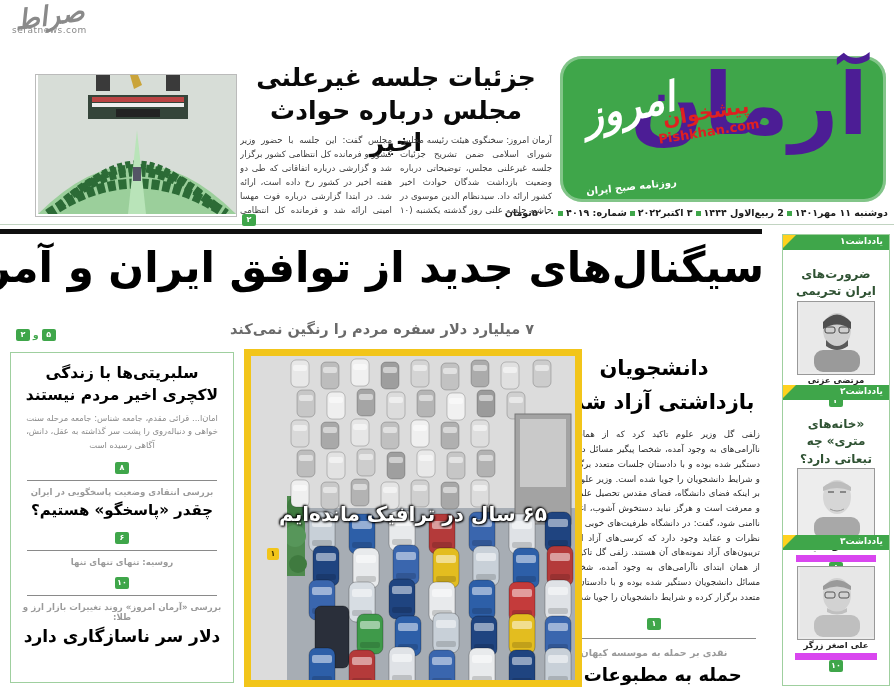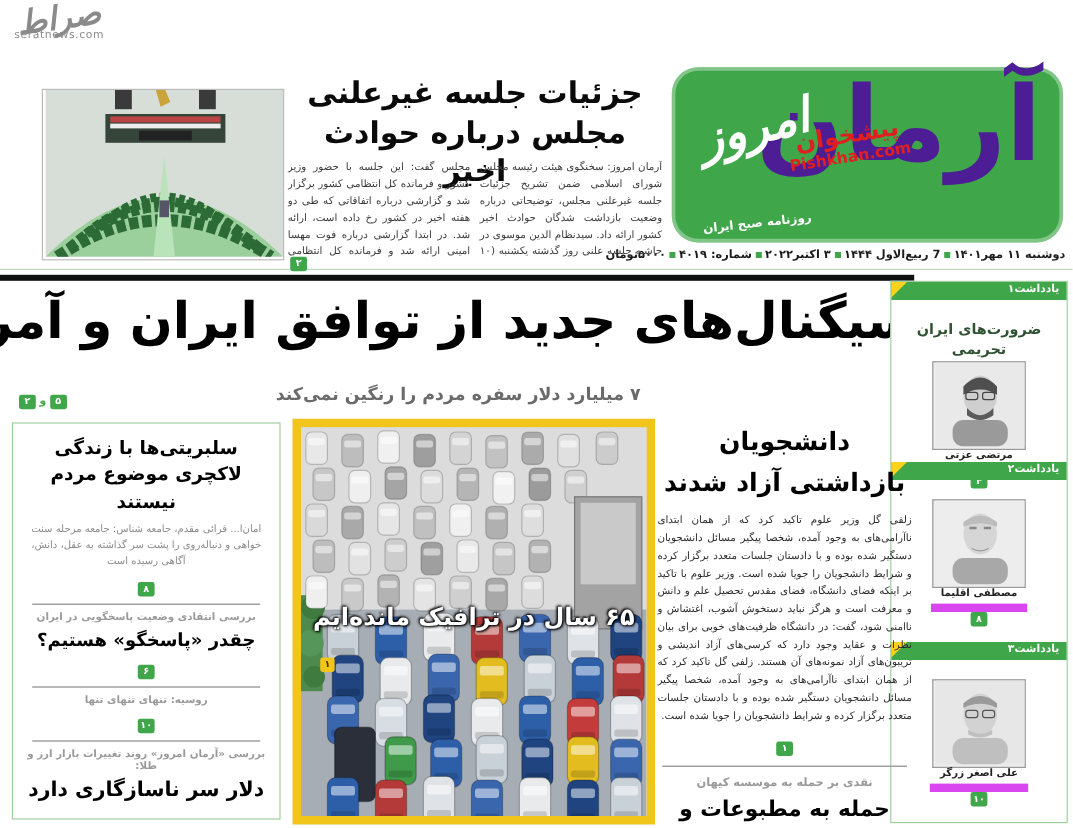--- a/index.html
+++ b/index.html
@@ -42,21 +42,21 @@
   .pg-y{display:inline-block;min-width:12px;height:12px;line-height:12px;background:#f2c51a;color:#4a3a00;
       font-size:8px;font-weight:bold;text-align:center;border-radius:2px;}
   .topstory-pg{left:242px;top:214px;}
   .refs{left:16px;top:329px;display:flex;align-items:center;gap:3px;font-size:9px;font-weight:bold;color:#3fa64a;}
 
   
   .main-h{left:0;top:238px;width:764px;text-align:center;font-size:42px;font-weight:bold;color:#000;line-height:1.45;white-space:nowrap;}
   .main-sub{left:0;top:321px;width:764px;text-align:center;font-size:14.5px;font-weight:bold;color:#6a6a6a;}
 
   
-  .sidebar{right:4px;top:234px;width:148px;height:452px;border:1px solid #9fcf9f;background:#fff;
+  .sidebar{right:4px;top:234px;width:108px;height:452px;border:1px solid #9fcf9f;background:#fff;
            display:flex;flex-direction:column;box-sizing:border-box;}
   .note{flex:1;display:flex;flex-direction:column;min-height:0;}
   .note-h{height:15px;background:#3fa64a;color:#fff;font-size:9px;font-weight:bold;
           text-align:right;padding:1px 6px 0 0;position:relative;box-sizing:border-box;}
   .note-h::after{content:"";position:absolute;left:0;top:0;border-top:13px solid #ffd21e;border-right:13px solid transparent;}
   .note-b{flex:1;display:flex;flex-direction:column;align-items:center;justify-content:space-evenly;padding:16px 4px;min-height:0;}
   .note-t{font-size:12px;font-weight:bold;color:#2f5233;text-align:center;line-height:1.45;}
   .note-photo{width:76px;height:72px;border:1px solid #999;background:#ececec;flex:0 0 auto;}
   .note-photo svg{display:block;}
   .note-n{font-size:8.5px;font-weight:bold;color:#222;border-bottom:7px solid #d946ef;padding:0 8px 3px;text-align:center;}
@@ -64,21 +64,21 @@
   
   .midcol{left:548px;top:352px;width:212px;height:338px;overflow:hidden;text-align:center;}
   .mid-h1{font-size:21px;font-weight:bold;color:#000;line-height:1.6;}
   .mid-body{margin-top:8px;font-size:8.6px;line-height:1.72;text-align:justify;color:#2a2a2a;}
   .mid-div{height:1px;background:#8a8a8a;margin:8px 4px;}
   .kicker{font-size:9.5px;color:#9a9a9a;font-weight:bold;}
   .mid-h2{font-size:18px;font-weight:bold;color:#000;line-height:1.6;margin-top:3px;}
   .mt6{margin-top:6px;}
 
   
-  .photo{left:244px;top:349px;width:302px;height:338px;border:7px solid #f2c51a;box-sizing:border-box;background:#dcdcdc;overflow:hidden;}
+  .photo{left:244px;top:349px;width:338px;height:338px;border:7px solid #f2c51a;box-sizing:border-box;background:#dcdcdc;overflow:hidden;}
   .photo svg{display:block;}
   .photo-cap{position:absolute;left:0;top:146px;width:100%;text-align:center;color:#fff;font-size:20px;font-weight:bold;
              text-shadow:0 0 3px #000,1px 1px 2px #000,-1px -1px 2px #000;}
   .photo-pg{position:absolute;left:16px;top:192px;}
 
   
   .leftbox{left:10px;top:352px;width:224px;height:331px;border:1px solid #9fcf9f;box-sizing:border-box;
            padding:9px 8px 6px;text-align:center;overflow:hidden;}
   .lb-h1{font-size:15.5px;font-weight:bold;color:#000;line-height:1.45;}
   .lb-sub{font-size:8.4px;color:#8a8a8a;line-height:1.6;margin-top:5px;}
@@ -101,21 +101,21 @@
   <span class="main">آرمان</span>
   <span class="sub">امروز</span>
   <span class="tagline">روزنامه صبح ایران</span>
   <span class="pish">
     <span class="nm">پیشخوان</span>
     <span class="ur">Pishkhan.com</span>
   </span>
 </div>
 
 <div class="abs dateline">
-  <span>دوشنبه ۱۱ مهر۱۴۰۱</span><span class="sq"></span><span>7 ربیع‌الاول ۱۴۴۴</span><span class="sq"></span><span>۳ اکتبر۲۰۲۲</span><span class="sq"></span><span>شماره: ۴۰۱۹</span><span class="sq"></span><span>۵۰۰۰تومان</span>
+  <span>دوشنبه ۱۱ مهر۱۴۰۱</span><span class="sq"></span><span>2 ربیع‌الاول ۱۴۴۴</span><span class="sq"></span><span>۳ اکتبر۲۰۲۲</span><span class="sq"></span><span>شماره: ۴۰۱۹</span><span class="sq"></span><span>۵۰۰۰تومان</span>
 </div>
 
 <div class="abs rule-light"></div>
 <div class="abs rule-black"></div>
 
 <div class="abs parl">
   <svg width="198" height="139" viewBox="0 0 198 139" xmlns="http://www.w3.org/2000/svg">
     <rect width="198" height="139" fill="#d7ddd7"></rect>
     <rect x="58" y="0" width="14" height="16" fill="#3a3a3a"></rect>
     <rect x="128" y="0" width="14" height="16" fill="#3a3a3a"></rect>
@@ -168,20 +168,21 @@
         </svg>
       </div>
       <div class="note-n">مرتضی عزتی</div>
       <span class="pg">۴</span>
     </div>
   </div>
 
   <div class="note">
     <div class="note-h">یادداشت۲</div>
     <div class="note-b">
+      <div class="note-t">«خانه‌های متری» چه تبعاتی دارد؟</div>
       <div class="note-photo">
         <svg width="74" height="70" viewBox="0 0 74 70" xmlns="http://www.w3.org/2000/svg">
           <rect width="74" height="70" fill="#ededed"></rect>
           <rect x="14" y="48" width="46" height="22" rx="9" fill="#a8a8a8"></rect>
           <ellipse cx="37" cy="28" rx="14" ry="17" fill="#d6d6d6"></ellipse>
           <path d="M23 18 q14 -11 28 0 v4 q-14 -6 -28 0 z" fill="#bdbdbd"></path>
           <path d="M28 23 h6 M40 23 h6" stroke="#888" stroke-width="2"></path>
           <path d="M30 40 q7 4 14 0" stroke="#999" fill="none"></path>
         </svg>
       </div>
@@ -314,21 +315,21 @@
       <use href="#carL" x="142" y="294" color="#3a66ae"></use>
       <use href="#carL" x="182" y="292" color="#e8eaec"></use>
       <use href="#carL" x="222" y="294" color="#1f4480"></use>
       <use href="#carL" x="258" y="292" color="#c8d0d8"></use>
   </svg>
   <div class="photo-cap">۶۵ سال در ترافیک مانده‌ایم</div>
   <span class="pg-y photo-pg">۱</span>
 </div>
 
 <div class="abs leftbox">
-  <div class="lb-h1">سلبریتی‌ها با زندگی لاکچری موضوع مردم نیستند</div>
+  <div class="lb-h1">سلبریتی‌ها با زندگی لاکچری اخیر مردم نیستند</div>
   <div class="lb-sub">امان‌ا... قرائی مقدم، جامعه شناس: جامعه مرحله سنت خواهی و دنباله‌روی را پشت سر گذاشته به عقل، دانش، آگاهی رسیده است</div>
   <div class="mt3"><span class="pg">۸</span></div>
   <div class="lb-div"></div>
 
   <div class="lb-k">بررسی انتقادی وضعیت پاسخگویی در ایران</div>
   <div class="lb-h2">چقدر «پاسخگو» هستیم؟</div>
   <div class="mt3"><span class="pg">۶</span></div>
   <div class="lb-div"></div>
 
   <div class="lb-k">روسیه: تنهای تنهای تنها</div>

